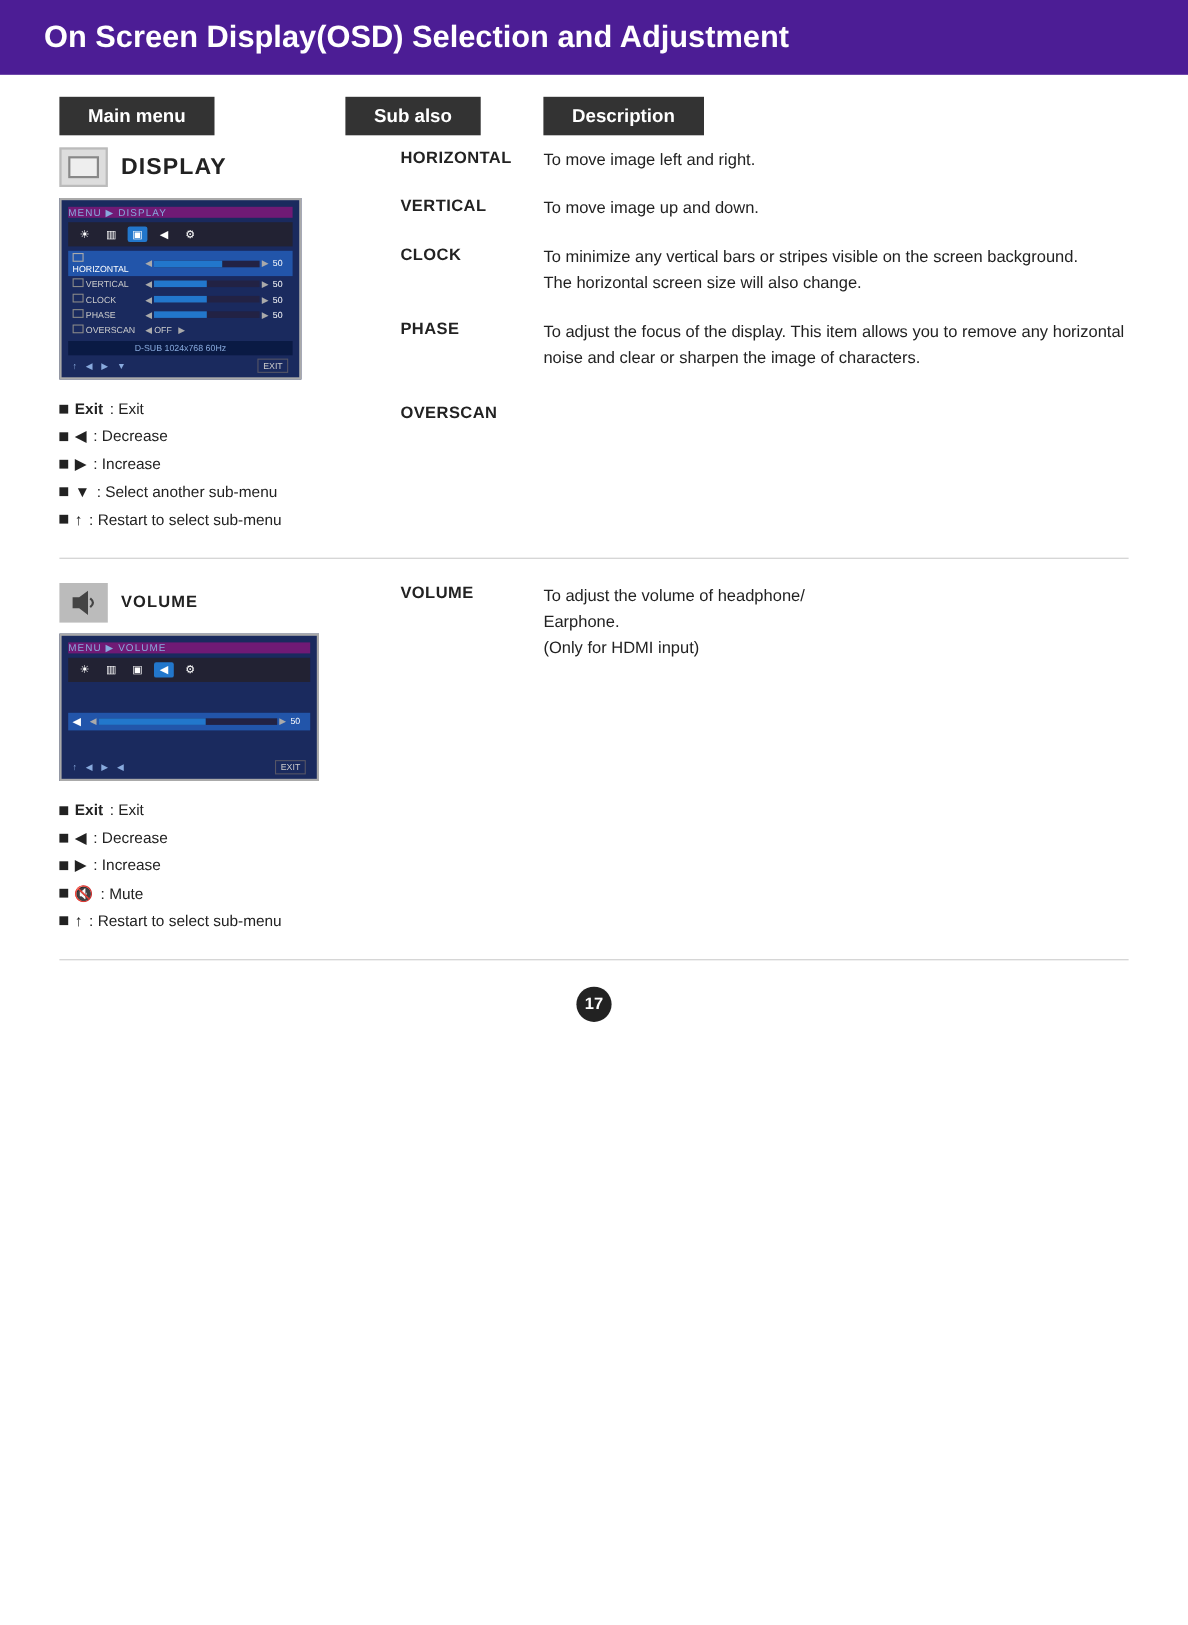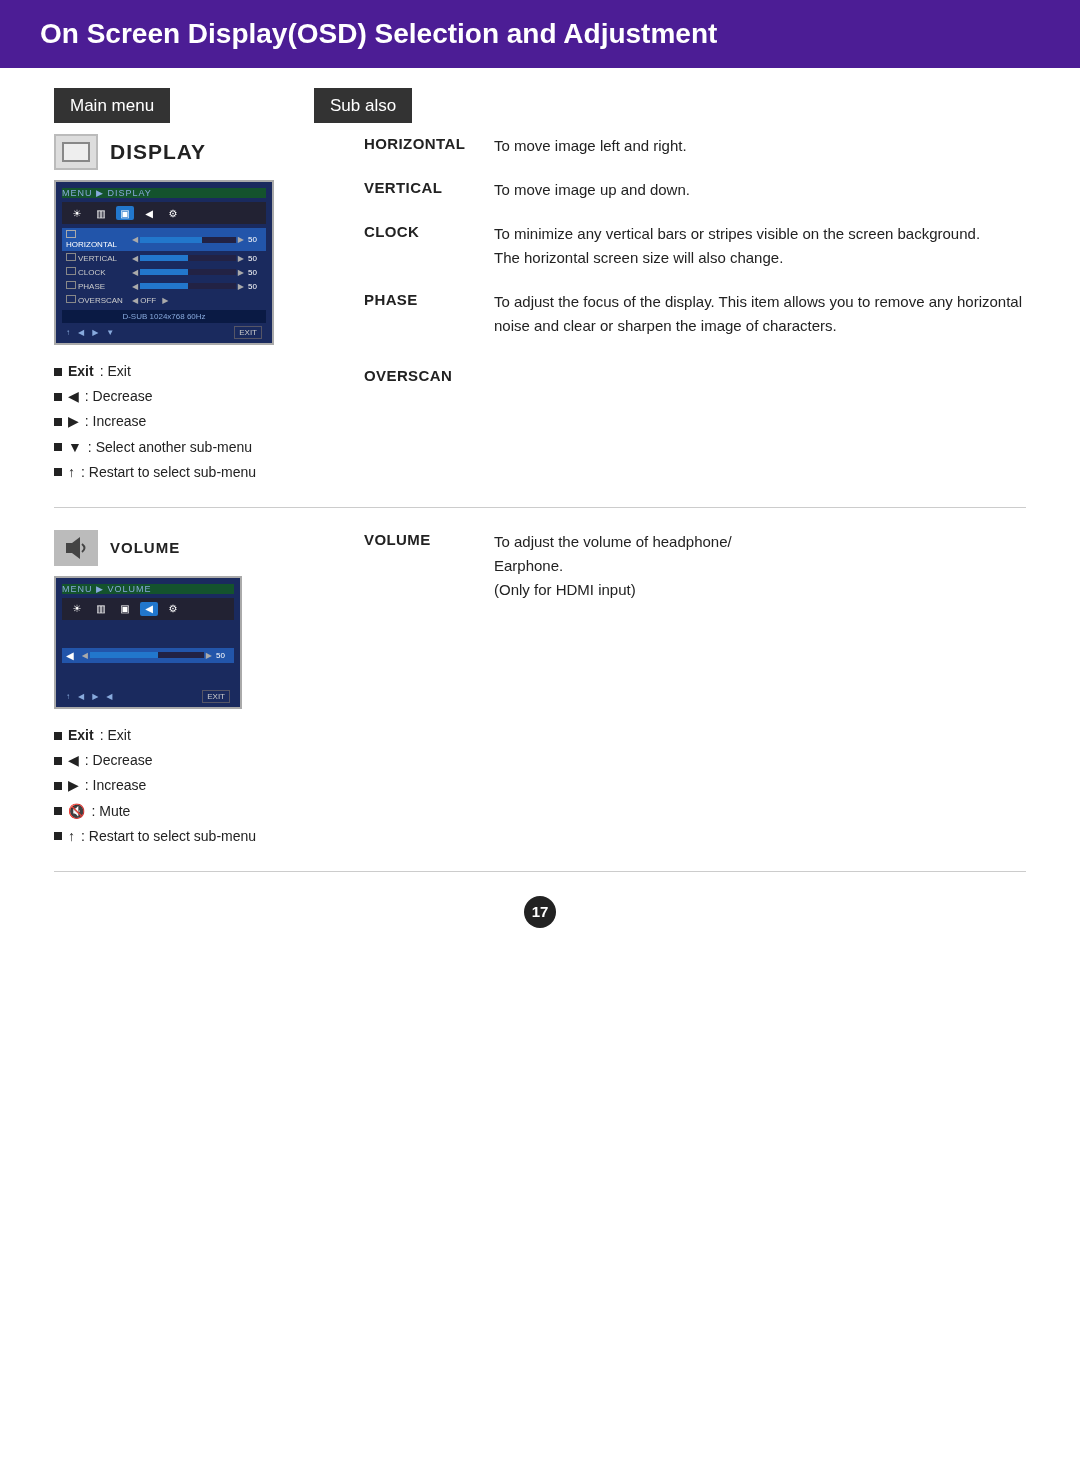--- a/index.html
+++ b/index.html
@@ -31,23 +31,23 @@
       flex-direction: row;
       margin-bottom: 18px;
     }
     .col-main { width: 260px; }
     .col-sub { width: 180px; }
     .col-desc { flex: 1; }
 
     .col-header-cell {
       background: #333;
       color: #fff;
-      font-weight: normal;
+      font-weight: bold;
       font-size: 17px;
-      padding: 8px 16px;
+      padding: 8px 26px;
       margin-right: 6px;
     }
     .col-header-cell:last-child { margin-right: 0; }
 
     
     .display-label-row {
       display: flex;
       align-items: center;
       margin-bottom: 10px;
     }
@@ -73,21 +73,21 @@
     .osd-screen {
       width: 220px;
       border: 2px solid #aaa;
       background: #1a2a5e;
       color: #fff;
       font-size: 10px;
       padding: 6px 6px 4px 6px;
       margin-bottom: 14px;
     }
     .osd-title-bar {
-      background: #14532d;
+      background: #701a75;
       color: #8ad;
       font-size: 9px;
       margin-bottom: 4px;
       letter-spacing: 1px;
     }
     .osd-icon-row {
       display: flex;
       flex-direction: row;
       gap: 6px;
       background: #223;
@@ -215,21 +215,21 @@
       height: 36px;
       display: inline-flex;
       align-items: center;
       justify-content: center;
       background: #bbb;
       margin-right: 12px;
     }
 
     
     .osd-volume-screen {
-      width: 188px;
+      width: 236px;
       border: 2px solid #aaa;
       background: #1a2a5e;
       color: #fff;
       font-size: 10px;
       padding: 6px 6px 4px 6px;
       margin-bottom: 14px;
     }
 
     .page-num {
       display: flex;
@@ -292,20 +292,23 @@
 <div class="page-header">On Screen Display(OSD) Selection and Adjustment</div>
 
 <div class="content">
 
   <div class="col-header">
     <div class="col-main">
       <span class="col-header-cell">Main menu</span>
     </div>
     <div class="col-sub">
       <span class="col-header-cell">Sub also</span>
+    </div>
+    <div class="col-desc">
+      <span class="col-header-cell">Description</span>
     </div>
   </div>
 
   <div class="main-block">
 
     <div class="left-col">
 
       <div class="display-label-row">
         <div class="display-icon">
           <div class="display-icon-inner"></div>

